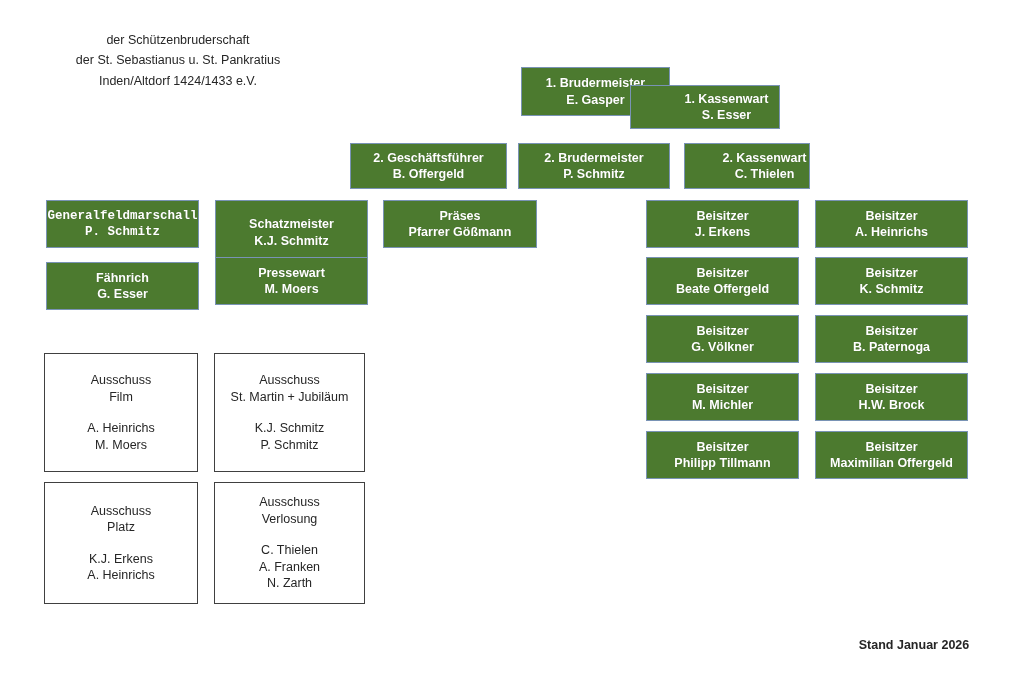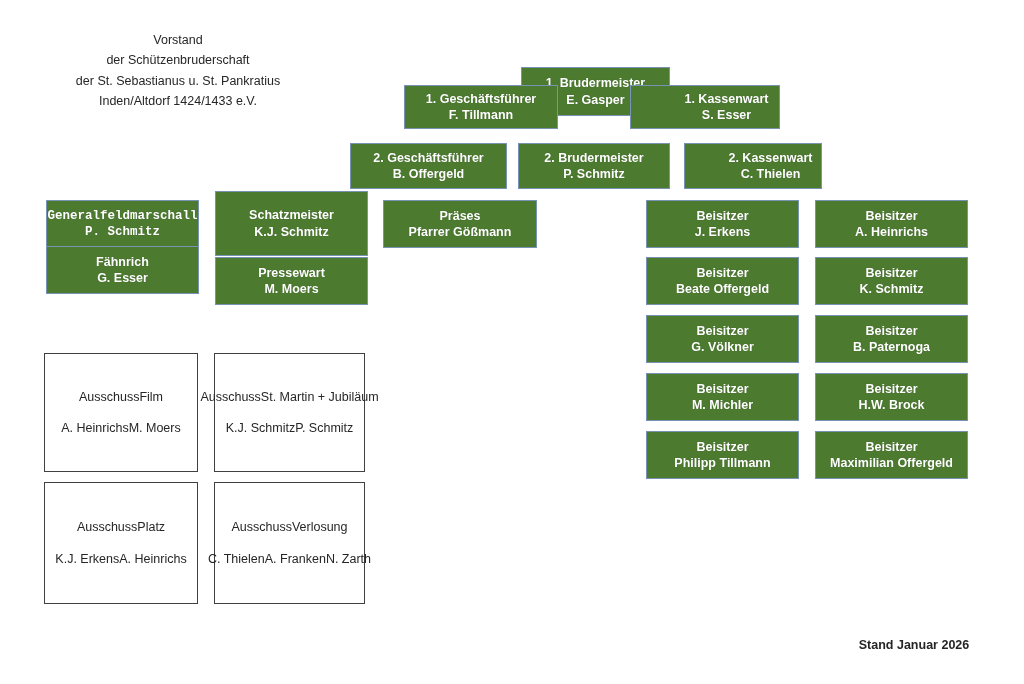--- a/index.html
+++ b/index.html
@@ -22,21 +22,21 @@
     font-size:12.5px;font-weight:700;
     text-shadow:0 0 1px rgba(0,0,0,.25);
   }
   .green .l1,.green .l2{display:block;white-space:nowrap;}
 
   
   .white{
     background:#ffffff;border:1px solid #404040;color:#262626;
     font-size:12.5px;font-weight:400;
   }
-  .white .grp{display:flex;align-items:center;}
+  .white .grp{display:flex;flex-direction:column;align-items:center;}
   .white .gap{height:15px;}
   .white span{display:block;white-space:nowrap;}
 
   
   #title-block{
     position:absolute;left:18px;top:30px;width:320px;
     text-align:center;font-size:12.5px;line-height:1.62;color:#262626;
   }
   #title-block span{display:block;white-space:nowrap;}
 
@@ -46,66 +46,61 @@
     text-align:center;font-size:12.5px;font-weight:700;color:#262626;
     white-space:nowrap;
   }
 </style>
 </head>
 <body>
 
 <div id="chart">
 
   <div id="title-block">
-    <span>Vorstand</span>
     <span>der Schützenbruderschaft</span>
     <span>der St. Sebastianus u. St. Pankratius</span>
     <span>Inden/Altdorf 1424/1433 e.V.</span>
   </div>
 
   <div class="node green" style="left:521px;top:25px;width:149px;height:49px;margin-top:42px;">
     <span class="l1">1. Brudermeister</span>
     <span class="l2">E. Gasper</span>
   </div>
 
-  <div class="node green" style="left:404px;top:85px;width:154px;height:44px;">
-    <span class="l1">1. Geschäftsführer</span>
-    <span class="l2">F. Tillmann</span>
-  </div>
   <div class="node green" style="left:630px;top:85px;width:150px;height:44px;padding-left:43px;">
     <span class="l1">1. Kassenwart</span>
     <span class="l2">S. Esser</span>
   </div>
 
   <div class="node green" style="left:350px;top:143px;width:157px;height:46px;">
     <span class="l1">2. Geschäftsführer</span>
     <span class="l2">B. Offergeld</span>
   </div>
   <div class="node green" style="left:518px;top:143px;width:152px;height:46px;">
     <span class="l1">2. Brudermeister</span>
     <span class="l2">P. Schmitz</span>
   </div>
-  <div class="node green" style="left:684px;top:143px;width:138px;height:46px;padding-left:35px;">
+  <div class="node green" style="left:684px;top:143px;width:126px;height:46px;padding-left:35px;">
     <span class="l1">2. Kassenwart</span>
     <span class="l2">C. Thielen</span>
   </div>
 
   <div class="node green" style="left:46px;top:200px;width:153px;height:48px;font-family:Liberation Mono, monospace;">
     <span class="l1">Generalfeldmarschall</span>
     <span class="l2">P. Schmitz</span>
   </div>
-  <div class="node green" style="left:215px;top:191px;width:153px;height:65px;">
+  <div class="node green" style="left:215px;top:200px;width:153px;height:65px;">
     <span class="l1">Schatzmeister</span>
     <span class="l2">K.J. Schmitz</span>
   </div>
   <div class="node green" style="left:383px;top:200px;width:154px;height:48px;">
     <span class="l1">Präses</span>
     <span class="l2">Pfarrer Gößmann</span>
   </div>
-  <div class="node green" style="left:46px;top:246px;width:153px;height:48px;">
+  <div class="node green" style="left:46px;top:262px;width:153px;height:48px;">
     <span class="l1">Fähnrich</span>
     <span class="l2">G. Esser</span>
   </div>
   <div class="node green" style="left:215px;top:257px;width:153px;height:48px;">
     <span class="l1">Pressewart</span>
     <span class="l2">M. Moers</span>
   </div>
 
   <div class="node green" style="left:646px;top:200px;width:153px;height:48px;">
     <span class="l1">Beisitzer</span>

